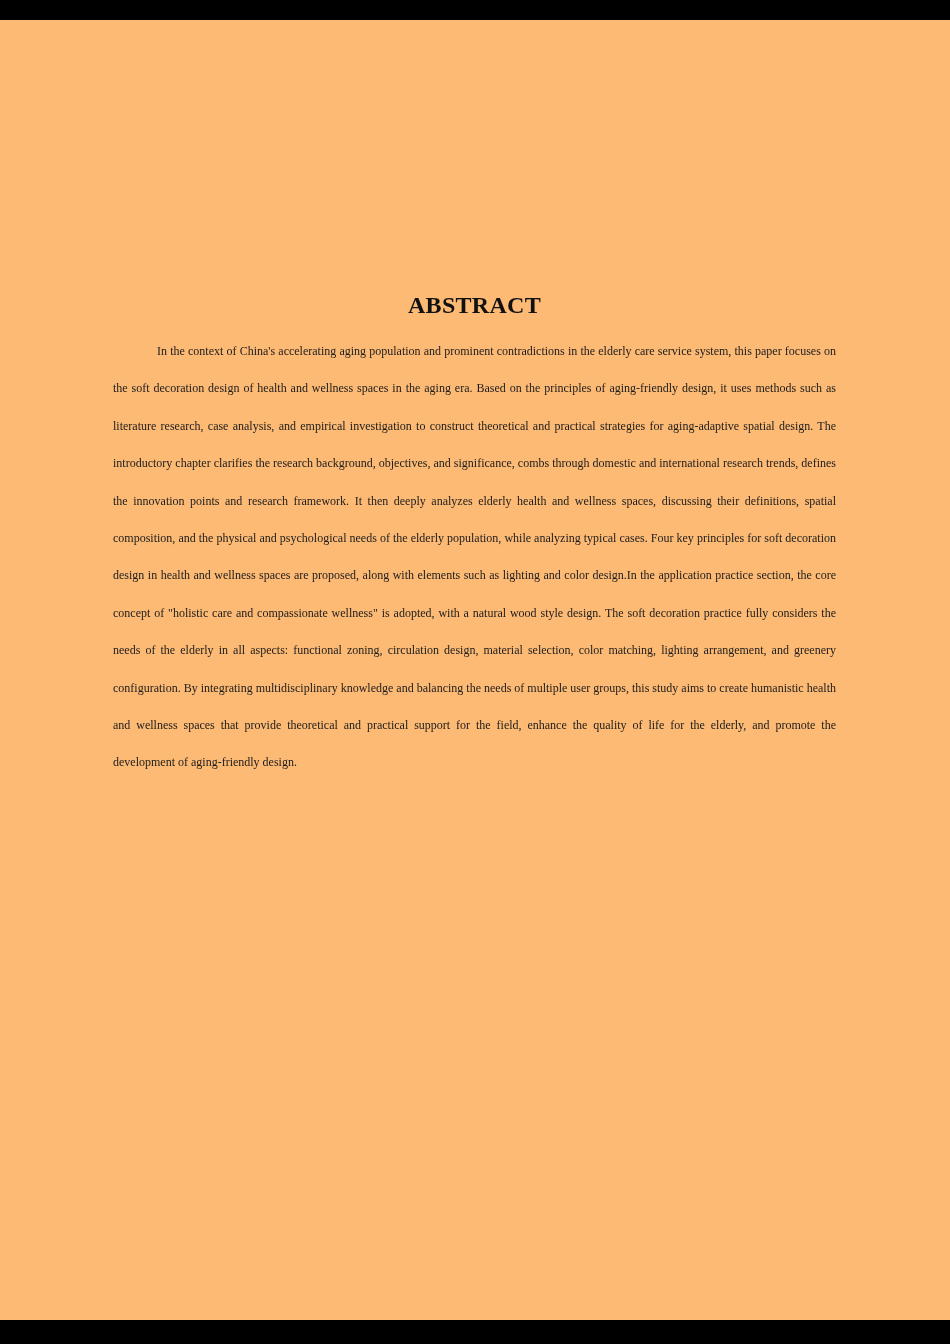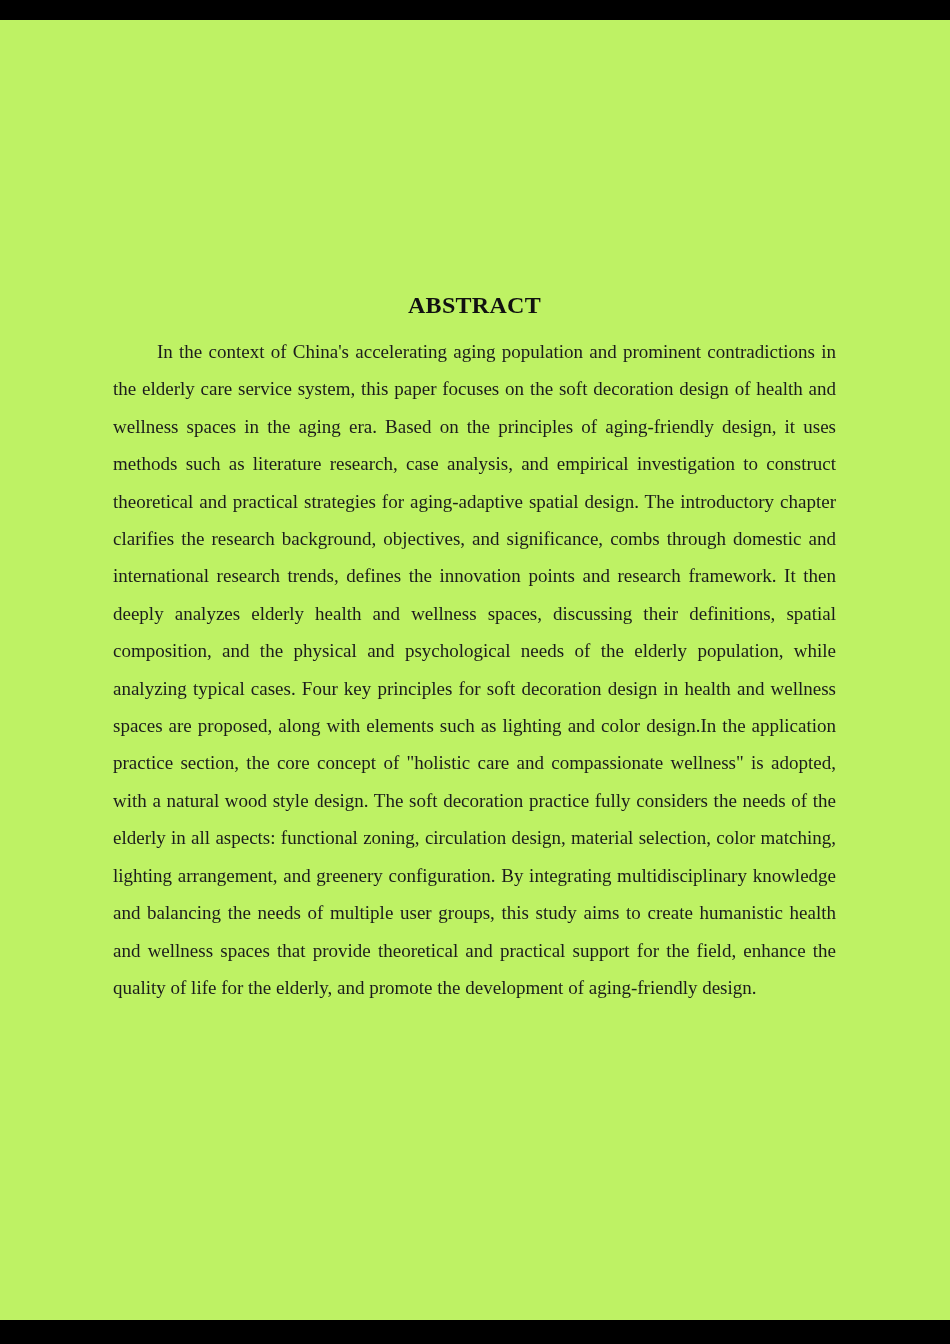--- a/index.html
+++ b/index.html
@@ -4,21 +4,21 @@
   <style>
     html, body {
       margin: 0;
       padding: 0;
       background: #ffffff;
     }
     .page {
       position: relative;
       width: 950px;
       height: 1344px;
-      background: #bef264;
+      background: #fdba74;
       overflow: hidden;
       font-family: "Liberation Serif", serif;
       color: #1c1c1c;
     }
     .bar {
       position: absolute;
       left: 0;
       width: 100%;
       background: #000000;
     }
@@ -39,21 +39,21 @@
     .title {
       margin: 272px 0 0 0;
       text-align: center;
       font-size: 24px;
       font-weight: bold;
       letter-spacing: 0.3px;
       color: #111111;
     }
     .body-text {
       margin: 14px 0 0 0;
-      font-size: 19px;
+      font-size: 12px;
       line-height: 37.4px;
       text-align: justify;
       text-indent: 44px;
       color: #1c1c1c;
     }
     .keywords {
       margin: 36px 0 0 0;
       font-size: 17.5px;
       line-height: 37.4px;
       text-align: left;

